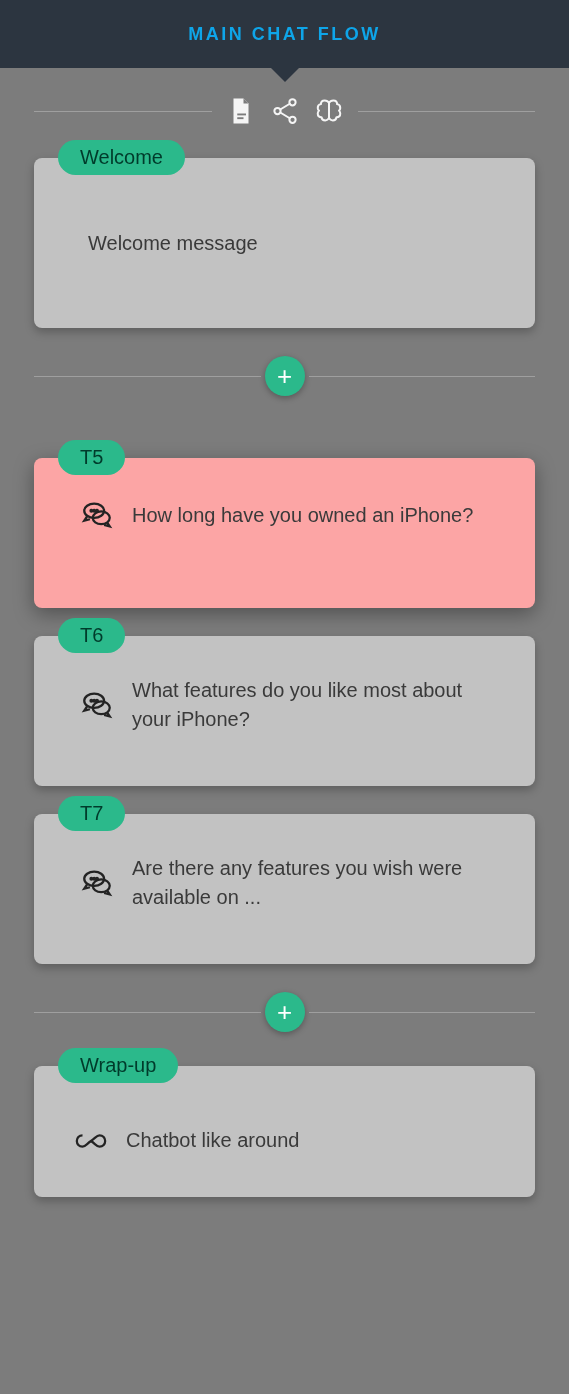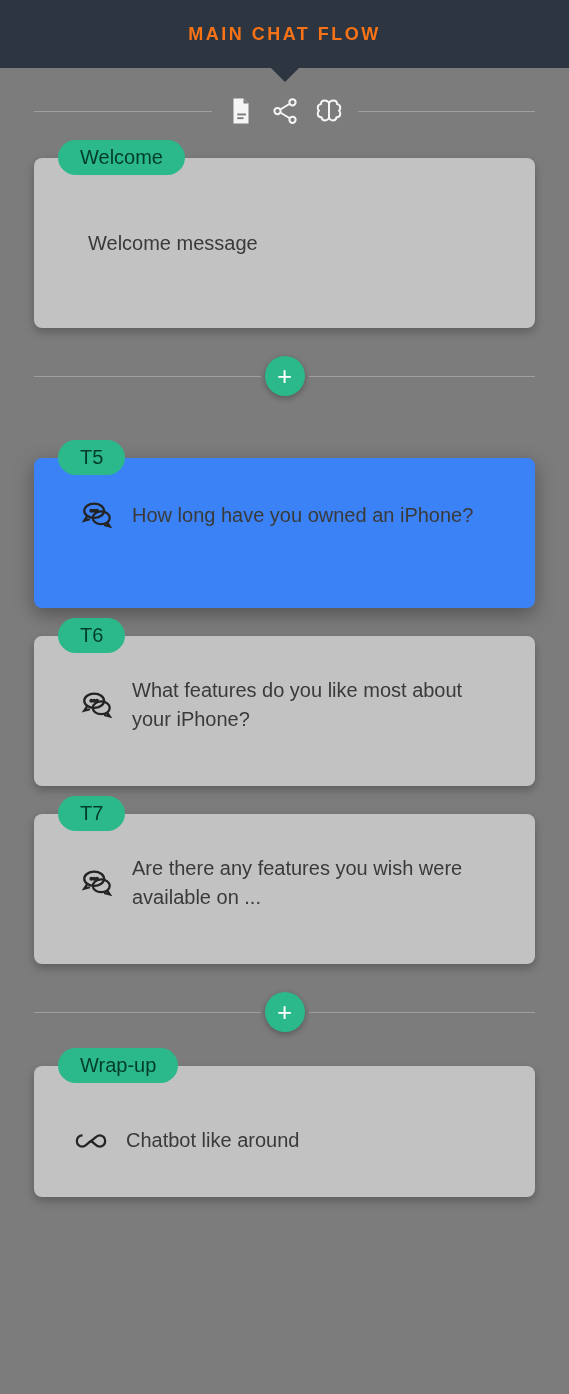--- a/index.html
+++ b/index.html
@@ -12,21 +12,21 @@
   }
   .header {
     background: #2c3540;
     height: 68px;
     display: flex;
     align-items: center;
     justify-content: center;
     position: relative;
   }
   .header-title {
-    color: #f97316;
+    color: #0ea5e9;
     font-size: 18px;
     font-weight: 700;
     letter-spacing: 2.5px;
   }
   .pointer {
     position: absolute;
     top: 68px;
     left: 50%;
     transform: translateX(-50%);
     width: 0; height: 0;
@@ -66,21 +66,21 @@
   .card {
     position: relative;
     background: #c2c2c2;
     border-radius: 8px;
     box-shadow: 0 4px 10px rgba(0,0,0,0.25);
     padding: 40px 32px 40px 46px;
     margin-bottom: 28px;
     margin-top: 20px;
   }
   .card.active {
-    background: #3b82f6;
+    background: #fca5a5;
     box-shadow: 0 6px 20px rgba(0,0,0,0.35);
   }
   .card .tag {
     position: absolute;
     top: -18px;
     left: 24px;
     background: #2bb98b;
     color: #003b2b;
     font-size: 20px;
     font-weight: 400;

